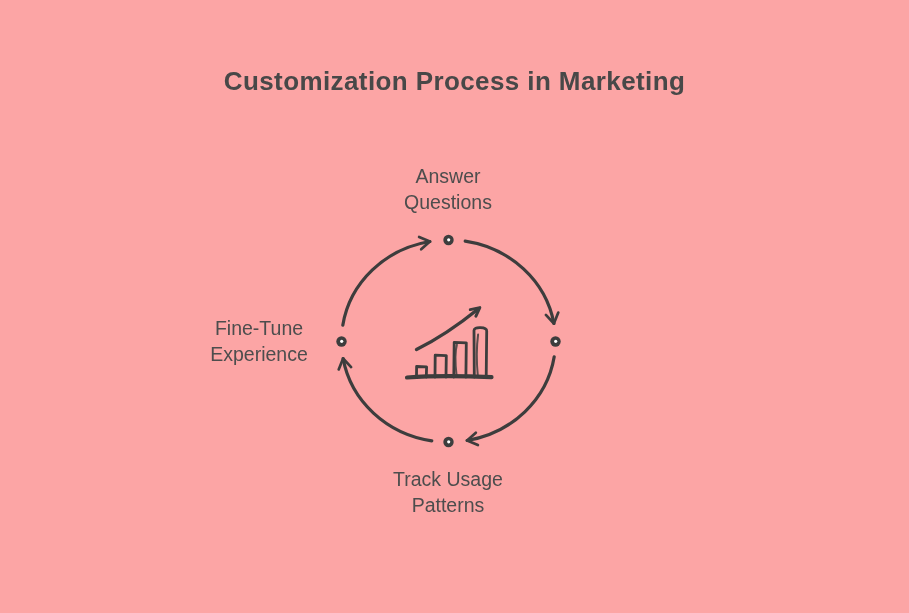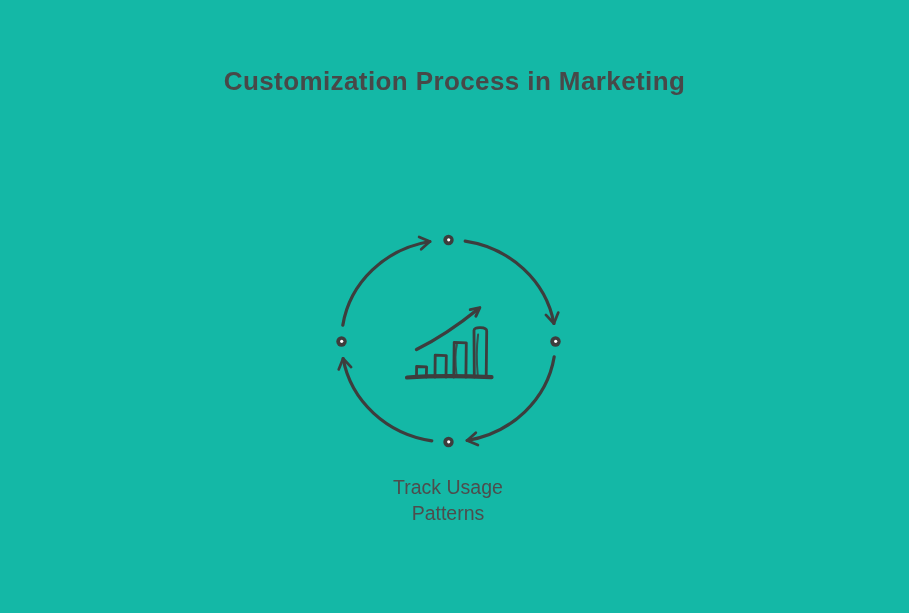--- a/index.html
+++ b/index.html
@@ -1,21 +1,21 @@
 <!DOCTYPE html>
 <html><head>
 <meta charset="utf-8">
 <style>
   * { margin: 0; padding: 0; box-sizing: border-box; }
   html, body { background: #ffffff; }
   .canvas {
     position: relative;
     width: 909px;
     height: 613px;
-    background: #14b8a6;
+    background: #fca5a5;
     overflow: hidden;
     font-family: "Liberation Sans", "DejaVu Sans", sans-serif;
   }
   .title {
     position: absolute;
     top: 66px;
     left: 0;
     width: 100%;
     text-align: center;
     font-size: 26px;
@@ -29,21 +29,21 @@
     left: 0;
   }
   .node-label {
     position: absolute;
     font-size: 19.5px;
     line-height: 26px;
     color: #4d4d4d;
   }
   .node-label.top    { left: 383px; top: 163px; width: 130px; text-align: center; }
   .node-label.right  { left: 586px; top: 329px; width: 200px; text-align: left;   }
-  .node-label.bottom { left: 382px; top: 466px; width: 132px; text-align: center; margin-top: 8px; }
+  .node-label.bottom { left: 382px; top: 466px; width: 132px; text-align: center; }
   .node-label.left   { left: 196px; top: 315px; width: 126px; text-align: center; }
 </style>
 </head>
 <body>
 
 <div class="canvas">
 
   <h1 class="title">Customization Process in Marketing</h1>
 
   <svg class="diagram-svg" width="909" height="613" viewBox="0 0 909 613" xmlns="http://www.w3.org/2000/svg">
@@ -79,15 +79,17 @@
       <path stroke-width="2.8" d="M435 377 L435.2 355.2 L446.3 355.6 L446 377"></path>
       <path stroke-width="2.8" d="M453.8 377 L454.2 342.3 L466.3 342.8 L465.9 377"></path>
       <path stroke-width="2" opacity="0.85" d="M456.6 375.5 C 455 362, 455.4 350, 456.9 344.8"></path>
       <path stroke-width="2.8" d="M474.3 377 L474 330.5 C 474 328.4, 476.2 327.5, 480.5 327.7 C 485 327.9, 486.9 329, 486.7 331 L486.2 377"></path>
       <path stroke-width="2" opacity="0.85" d="M477.8 375.5 C 476.5 362, 476.7 345, 478.1 334.5"></path>
       <path stroke-width="3.4" d="M416.5 349.5 C 437 339.5, 458.5 325, 478.5 308.8"></path>
       <path stroke-width="3" d="M470.3 309.6 L479.8 307.6 L475.9 316.2"></path>
     </g>
   </svg>
 
+  <div class="node-label top">Answer Questions</div>
   <div class="node-label bottom">Track Usage Patterns</div>
+  <div class="node-label left">Fine-Tune Experience</div>
 
 </div>
 
 </body></html>

